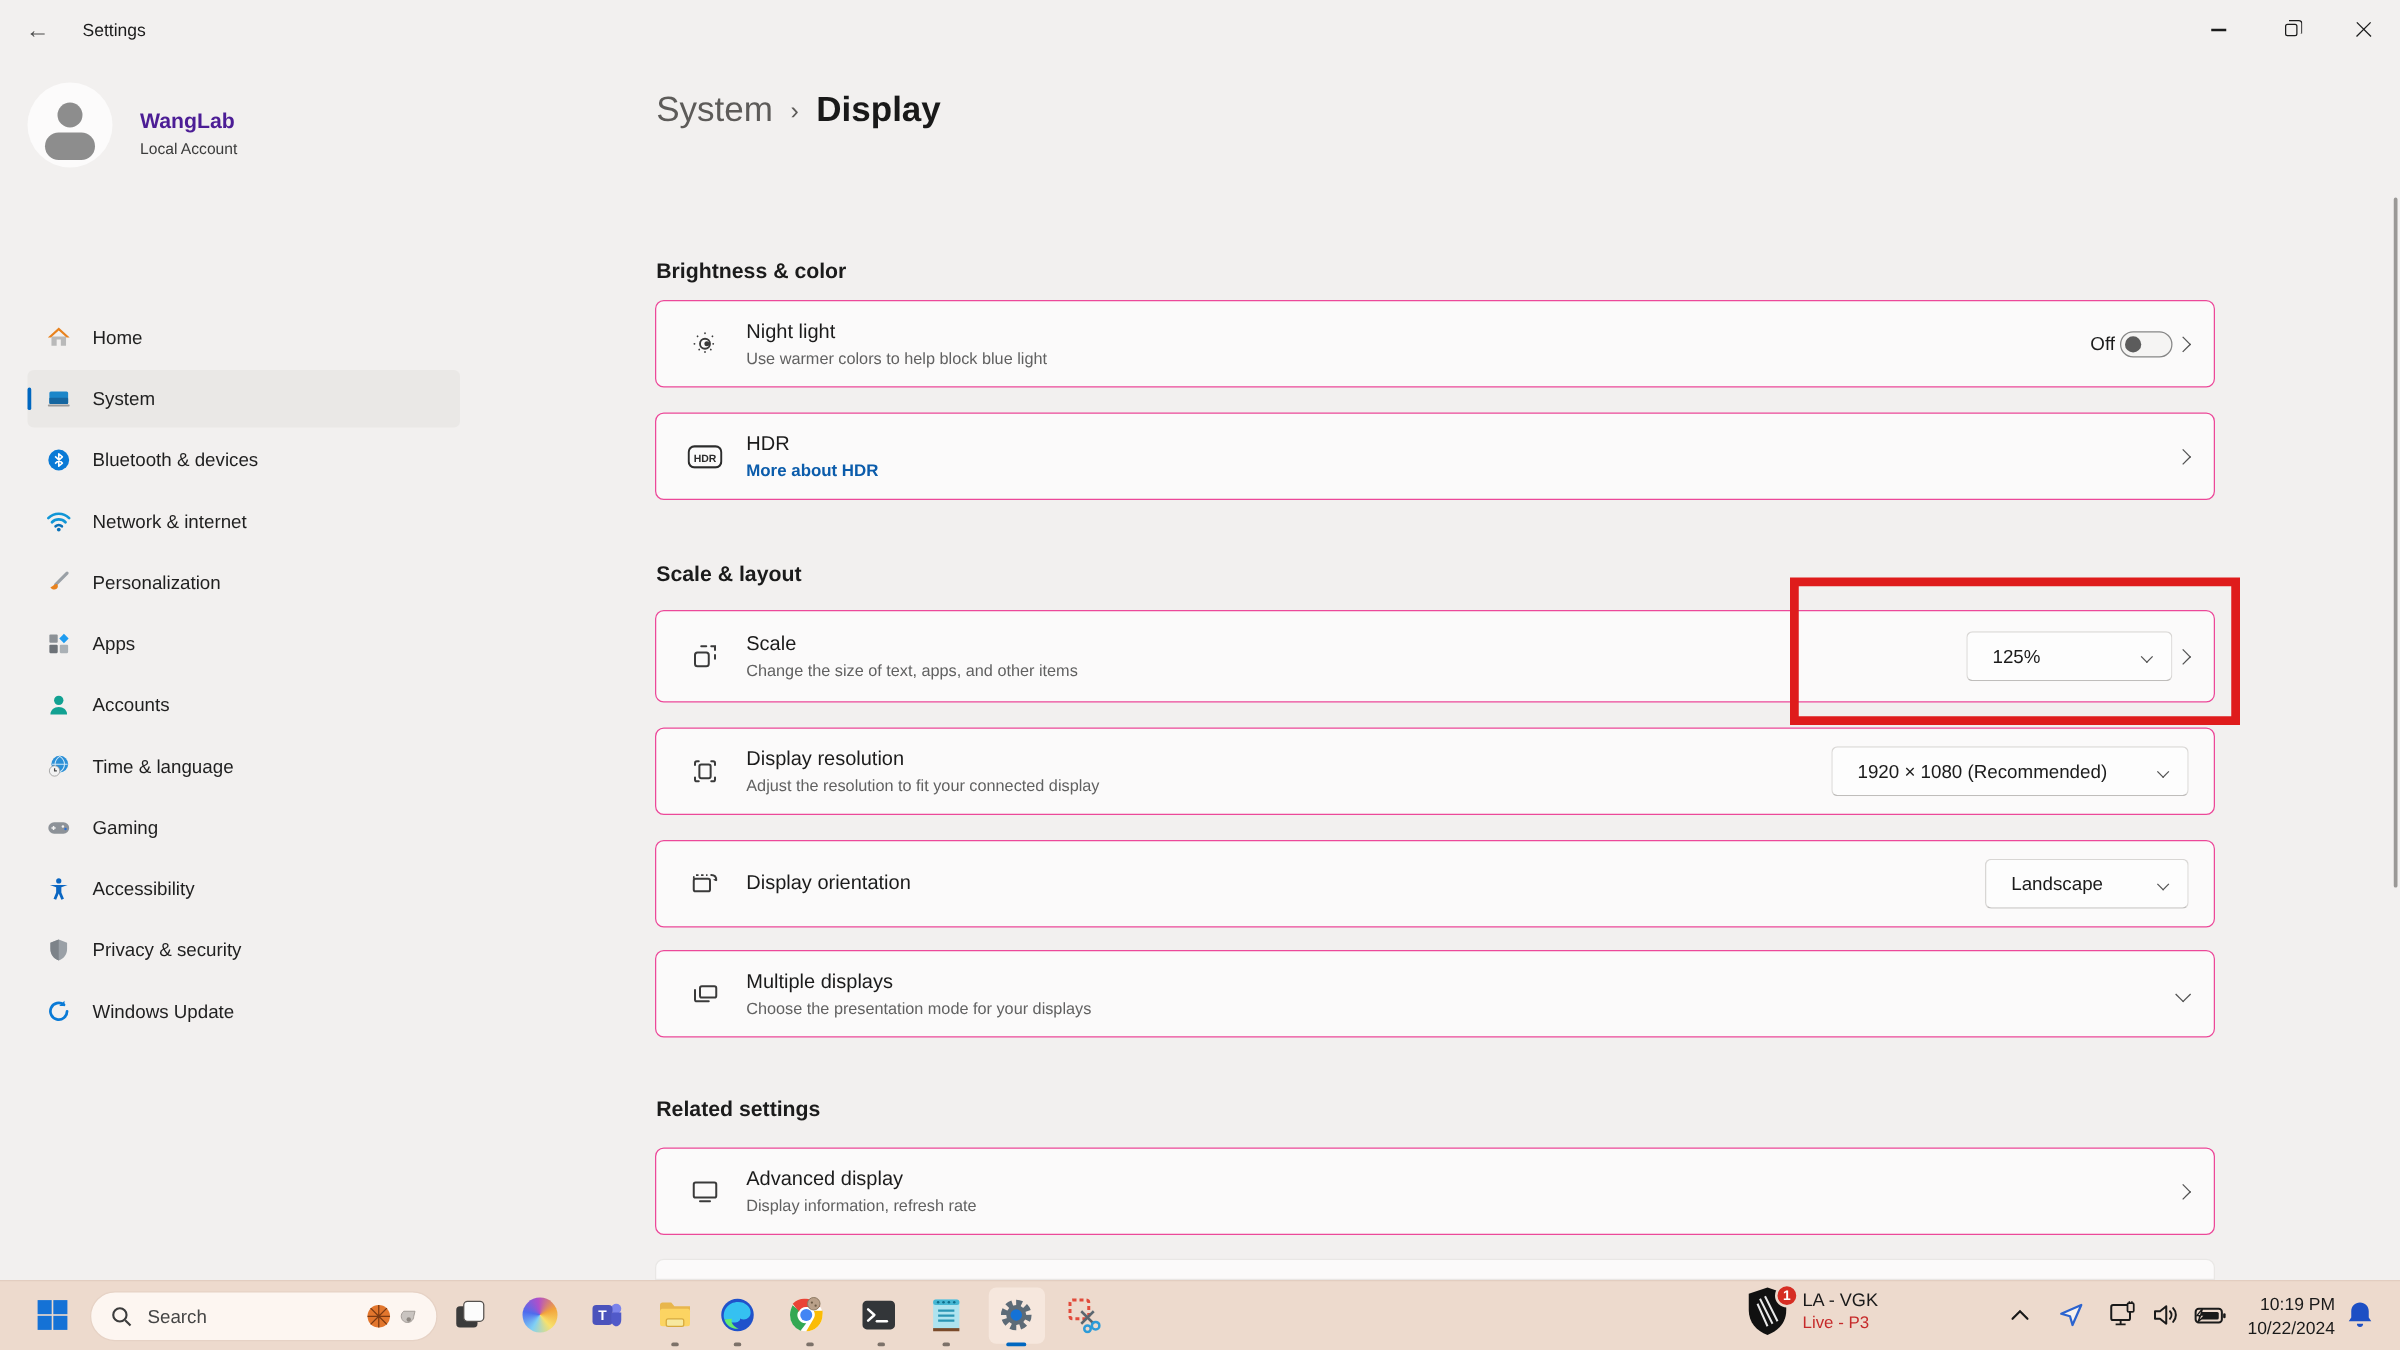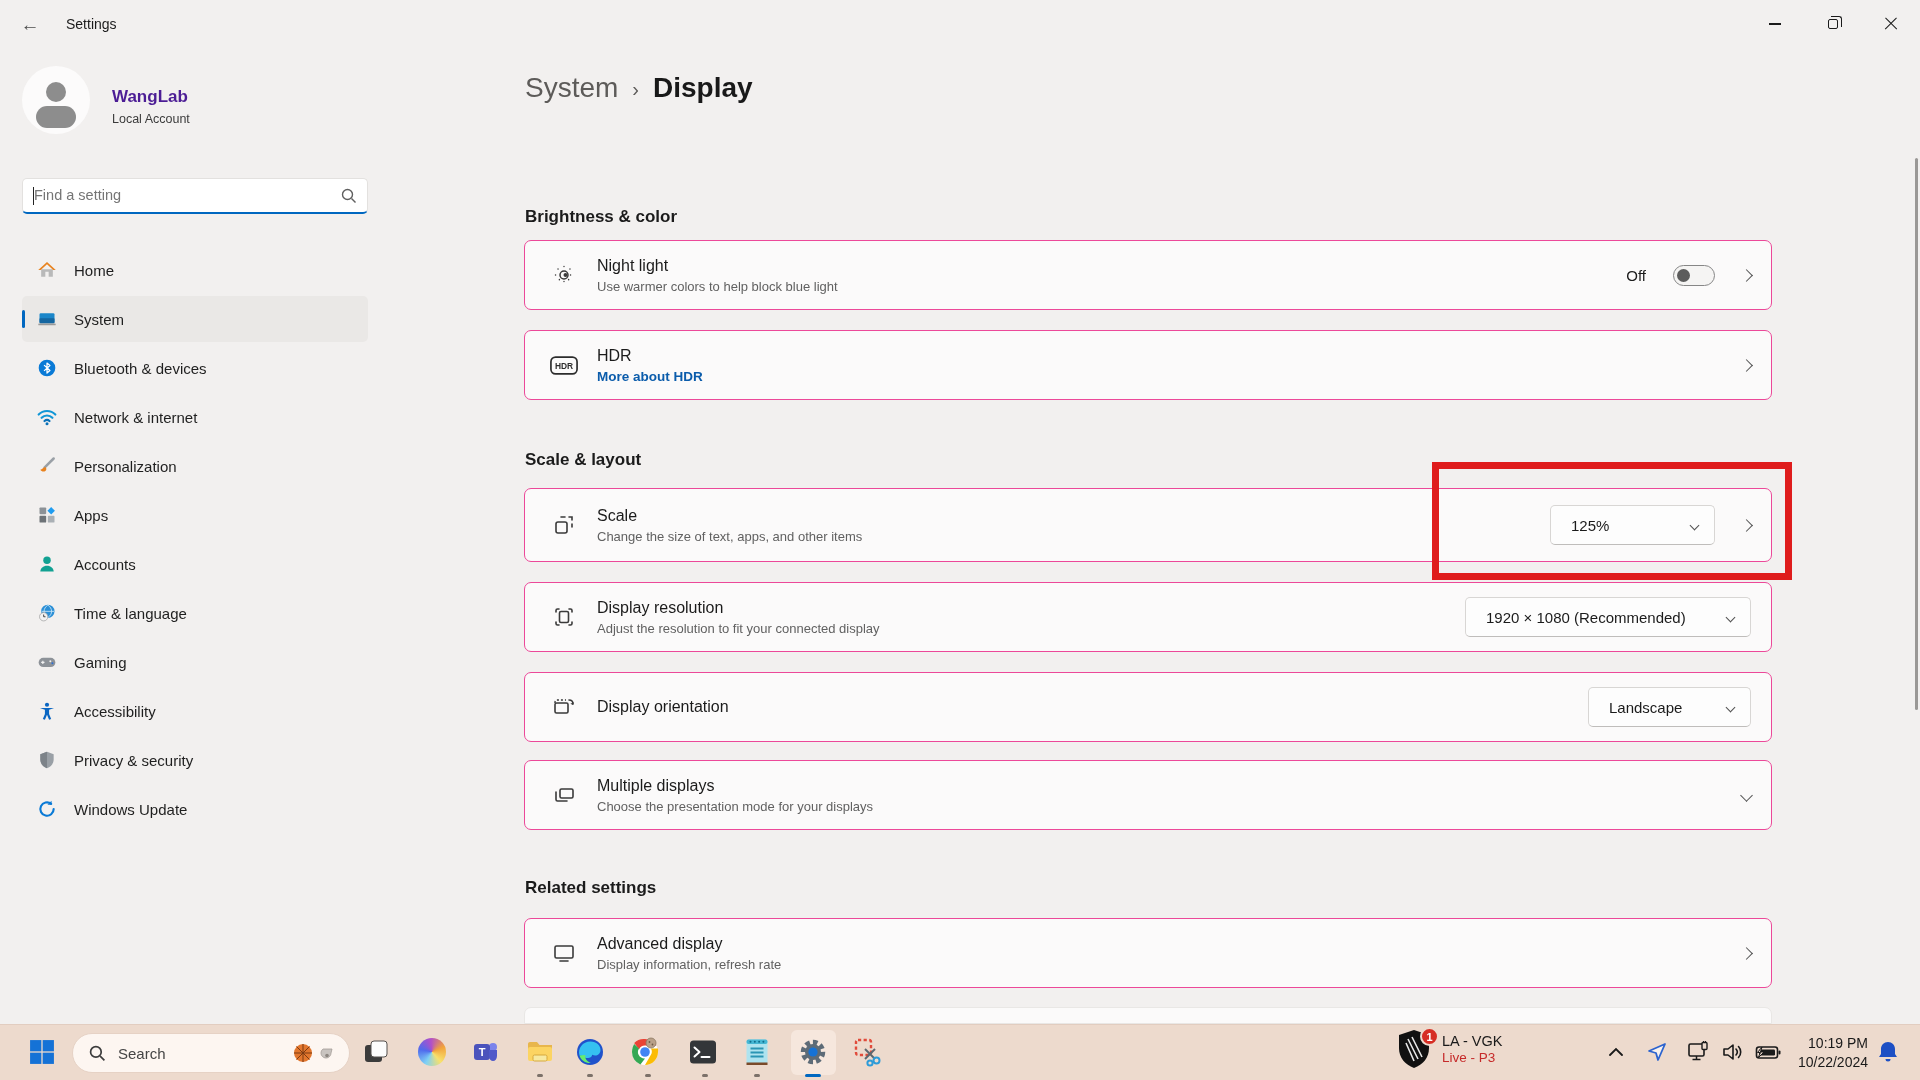--- a/index.html
+++ b/index.html
@@ -44,21 +44,21 @@
   .crumb-current { color:#191919; font-weight:600; }
   .crumb-sep { font-size:20px; color:#5d5b59; padding-top:3px; }
 
   .section-h { position:absolute; left:525px; font-size:17px; font-weight:700; color:#1b1b1b; }
 
   .card { position:absolute; left:524px; width:1248px; background:#fbfafa; border:1px solid #ec4899; border-radius:7px; display:flex; align-items:center; padding:0 20px 0 24px; }
   .row-icon { width:30px; margin-right:18px; display:flex; align-items:center; justify-content:center; flex:0 0 auto; }
   .row-title { font-size:16px; color:#1b1b1b; }
   .row-sub { font-size:13px; color:#616161; margin-top:4px; }
   .row-link { font-size:13.5px; font-weight:700; color:#0b5cab; margin-top:4px; }
-  .row-right { margin-left:auto; display:flex; align-items:center; gap:27px; }
+  .row-right { margin-left:auto; display:flex; align-items:center; gap:4px; }
 
   .chev { width:9px; height:9px; border-right:1.6px solid #515151; border-bottom:1.6px solid #515151; display:inline-block; }
   .chev-right { transform:rotate(-45deg); }
   .chev-down { transform:rotate(45deg); }
   .chev-sm { width:7px; height:7px; }
 
   .toggle-label { font-size:15px; color:#1b1b1b; }
   .toggle { position:relative; width:42px; height:21px; border:1px solid #868686; border-radius:12px; background:#f5f4f3; }
   .toggle .knob { position:absolute; left:3px; top:3px; width:13px; height:13px; border-radius:50%; background:#5c5c5c; }
 
@@ -106,28 +106,20 @@
     </div>
   </div>
 
   <div class="avatar">
       <span class="head"></span>
       <span class="body"></span>
     </div>
   <div class="user-name">WangLab</div>
   <div class="user-type">Local Account</div>
 
-  <div class="search-box">
-    <span class="caret"></span>
-    <input placeholder="Find a setting" style="">
-    <svg class="sb-search-icon" viewBox="0 0 16 16">
-        <circle cx="6.5" cy="6.5" r="5" fill="none" stroke="#5f5f5f" stroke-width="1.4"></circle>
-        <line x1="10.5" y1="10.5" x2="14.5" y2="14.5" stroke="#5f5f5f" stroke-width="1.4"></line>
-      </svg>
-  </div>
 
   <div class="nav">
     <div class="nav-item">
       <span class="nav-icon">
           <svg viewBox="0 0 24 24" width="20" height="20">
             <path d="M5 11v9h5v-6h4v6h5v-9z" fill="#b9b9b9"></path>
             <path d="M12 2.5 1.5 12h3L12 5.2 19.5 12h3z" fill="#e8821e"></path>
           </svg>
         </span>
       <span>Home</span>

